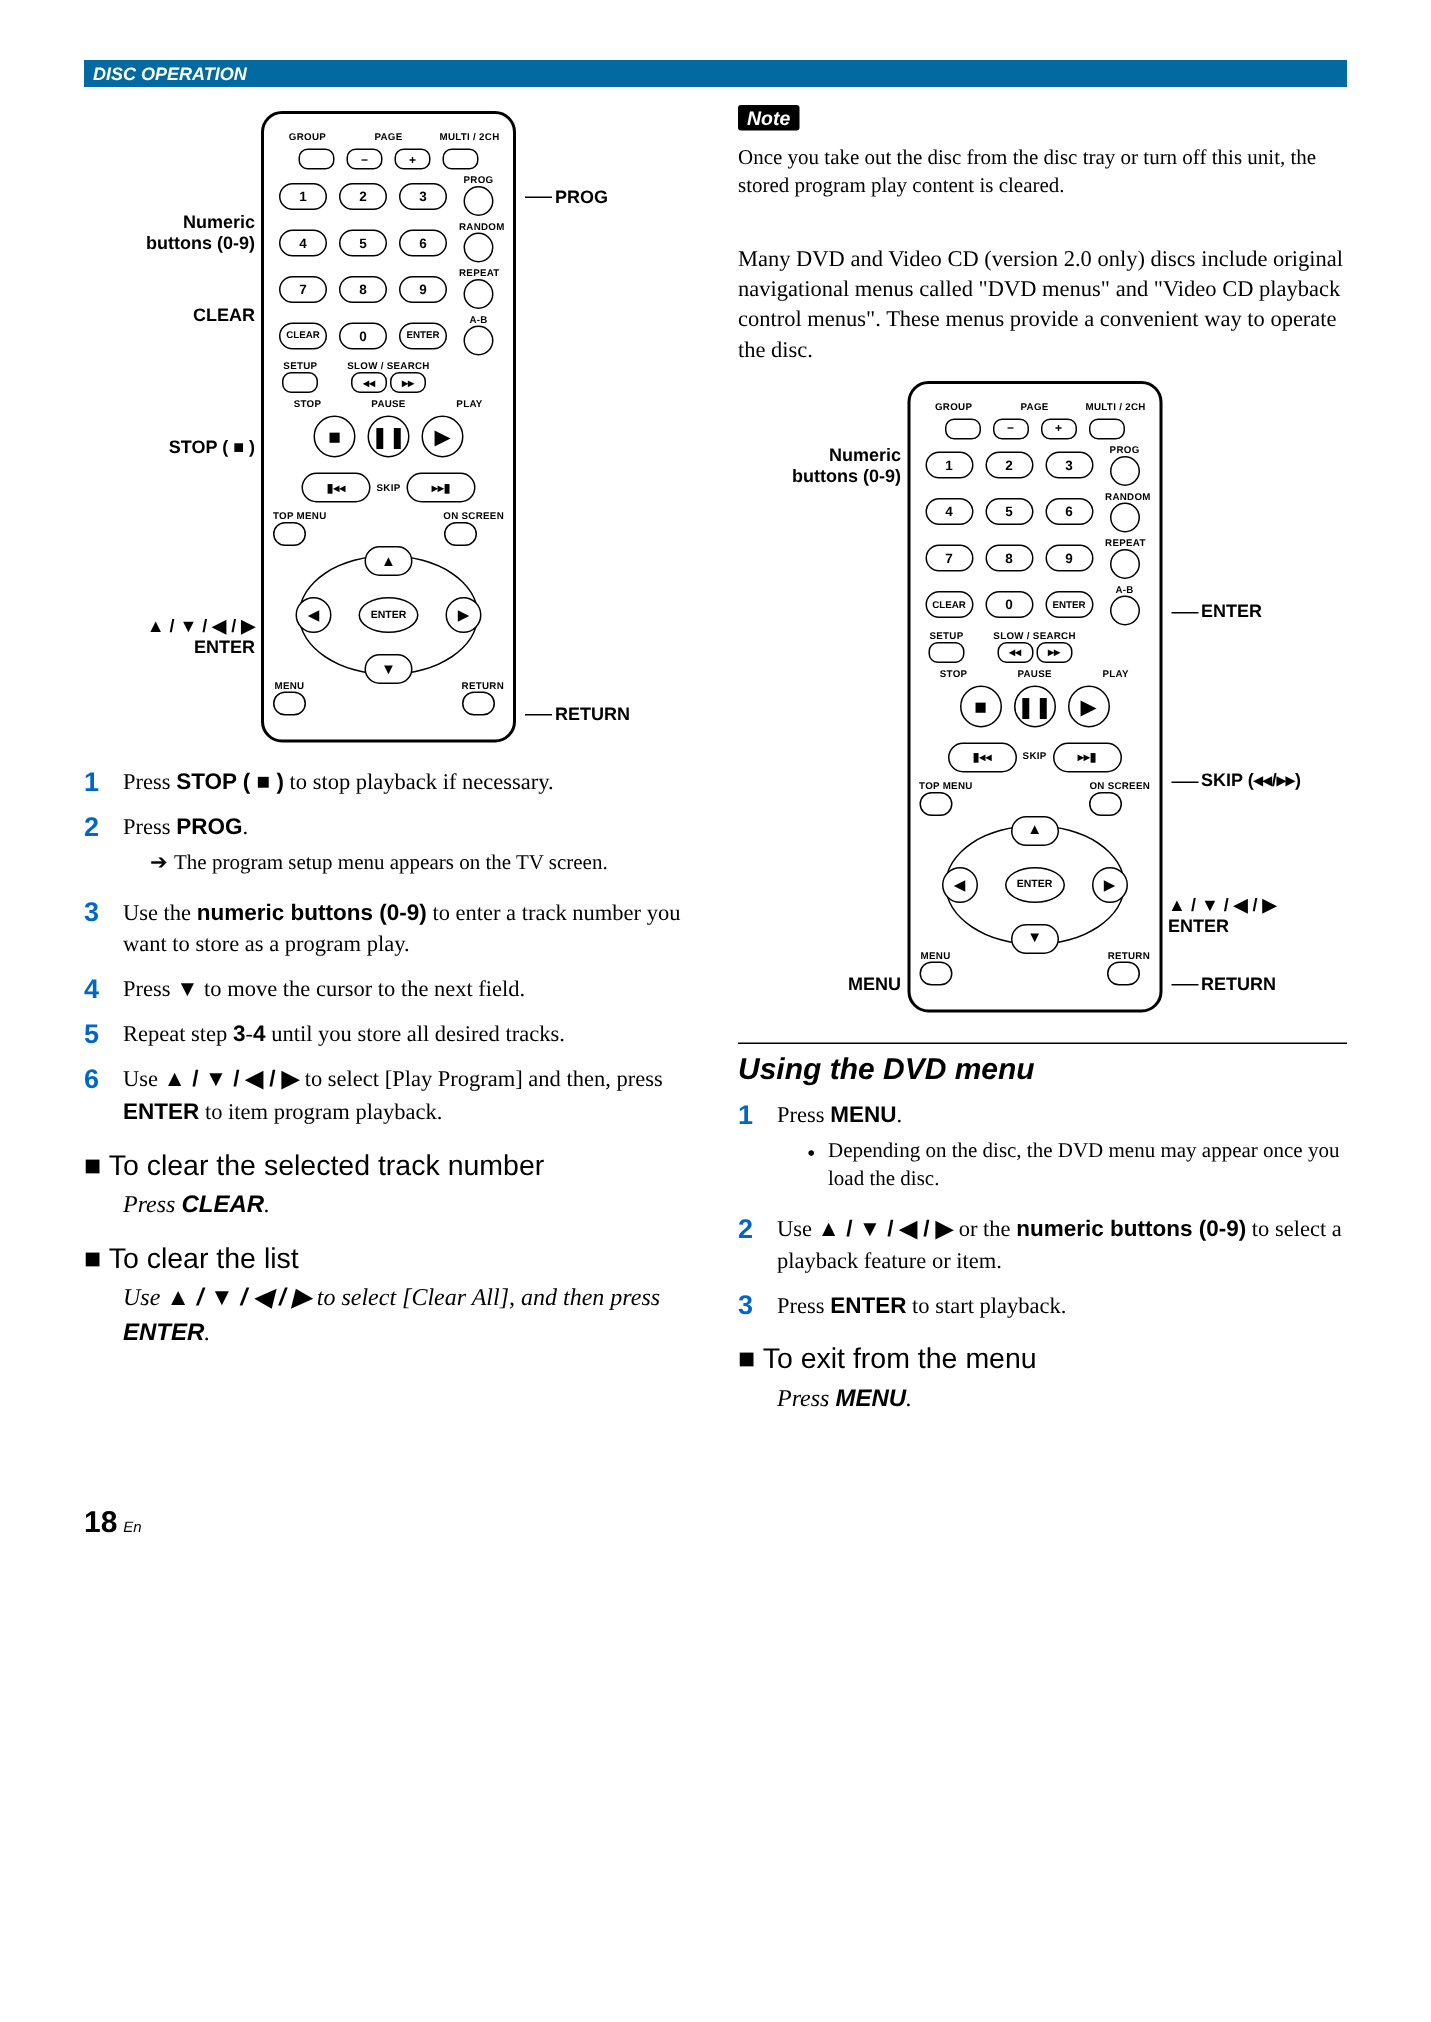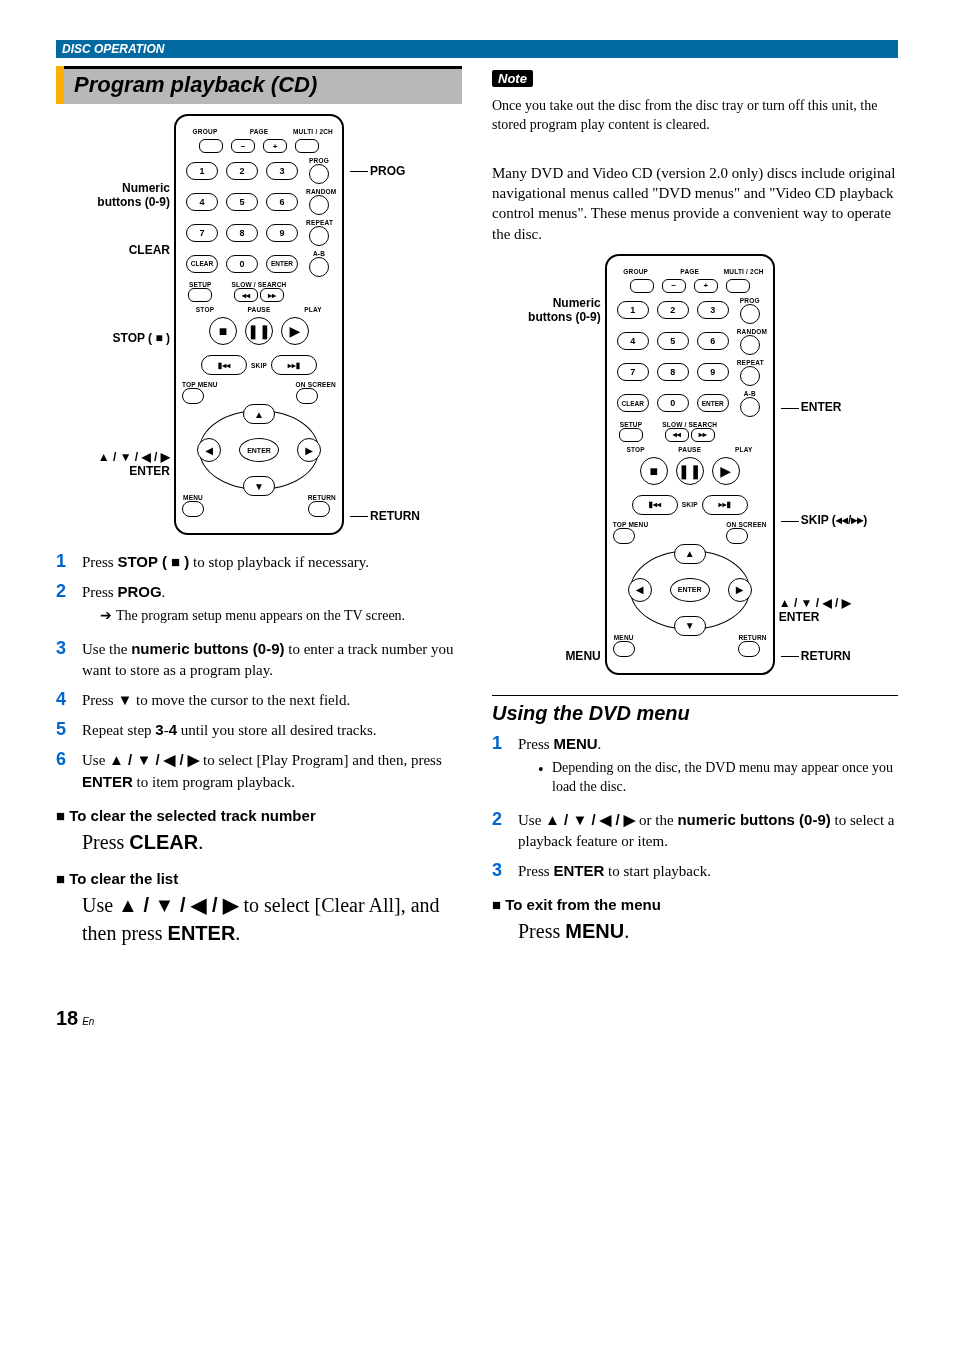--- a/index.html
+++ b/index.html
@@ -232,31 +232,32 @@
   }
   .sub-bullet::before {
     content: "•";
     position: absolute;
     left: 2px;
     top: 0;
     font-size: 16px;
   }
   .sub-block-title {
     font-family: Arial, Helvetica, sans-serif;
-    font-weight: bold;
-    font-size: 15px;
+    font-weight: normal;
+    font-size: 19px;
     margin: 14px 0 4px 0;
   }
   .sub-block-title::before {
     content: "■ ";
   }
   .indent-body {
     margin: 4px 0 0 26px;
-    font-size: 20px;
+    font-size: 16px;
     line-height: 1.4;
+    font-style: italic;
   }
   h3.subsection {
     font-family: Arial, Helvetica, sans-serif;
     font-weight: bold;
     font-style: italic;
     font-size: 20px;
     margin: 20px 0 6px 0;
     border-top: 1px solid #000;
     padding-top: 6px;
   }
@@ -285,24 +286,20 @@
 <div class="page">
 
   <div class="header-bar">
     <span>DISC OPERATION</span>
   </div>
 
   <div class="columns">
 
     <div class="col">
 
-      <div class="section-title-bar">
-        <div class="top-line"></div>
-        <h2>Program playback (CD)</h2>
-      </div>
 
 
       <div class="remote-wrap">
         <div class="remote-layout">
           <div class="remote-labels-left">
             <div style="height:20px"></div>
             <div style="white-space:pre-line">Numeric
 buttons (0-9)</div>
             <div>CLEAR</div>
             <div style="height:4px"></div>

